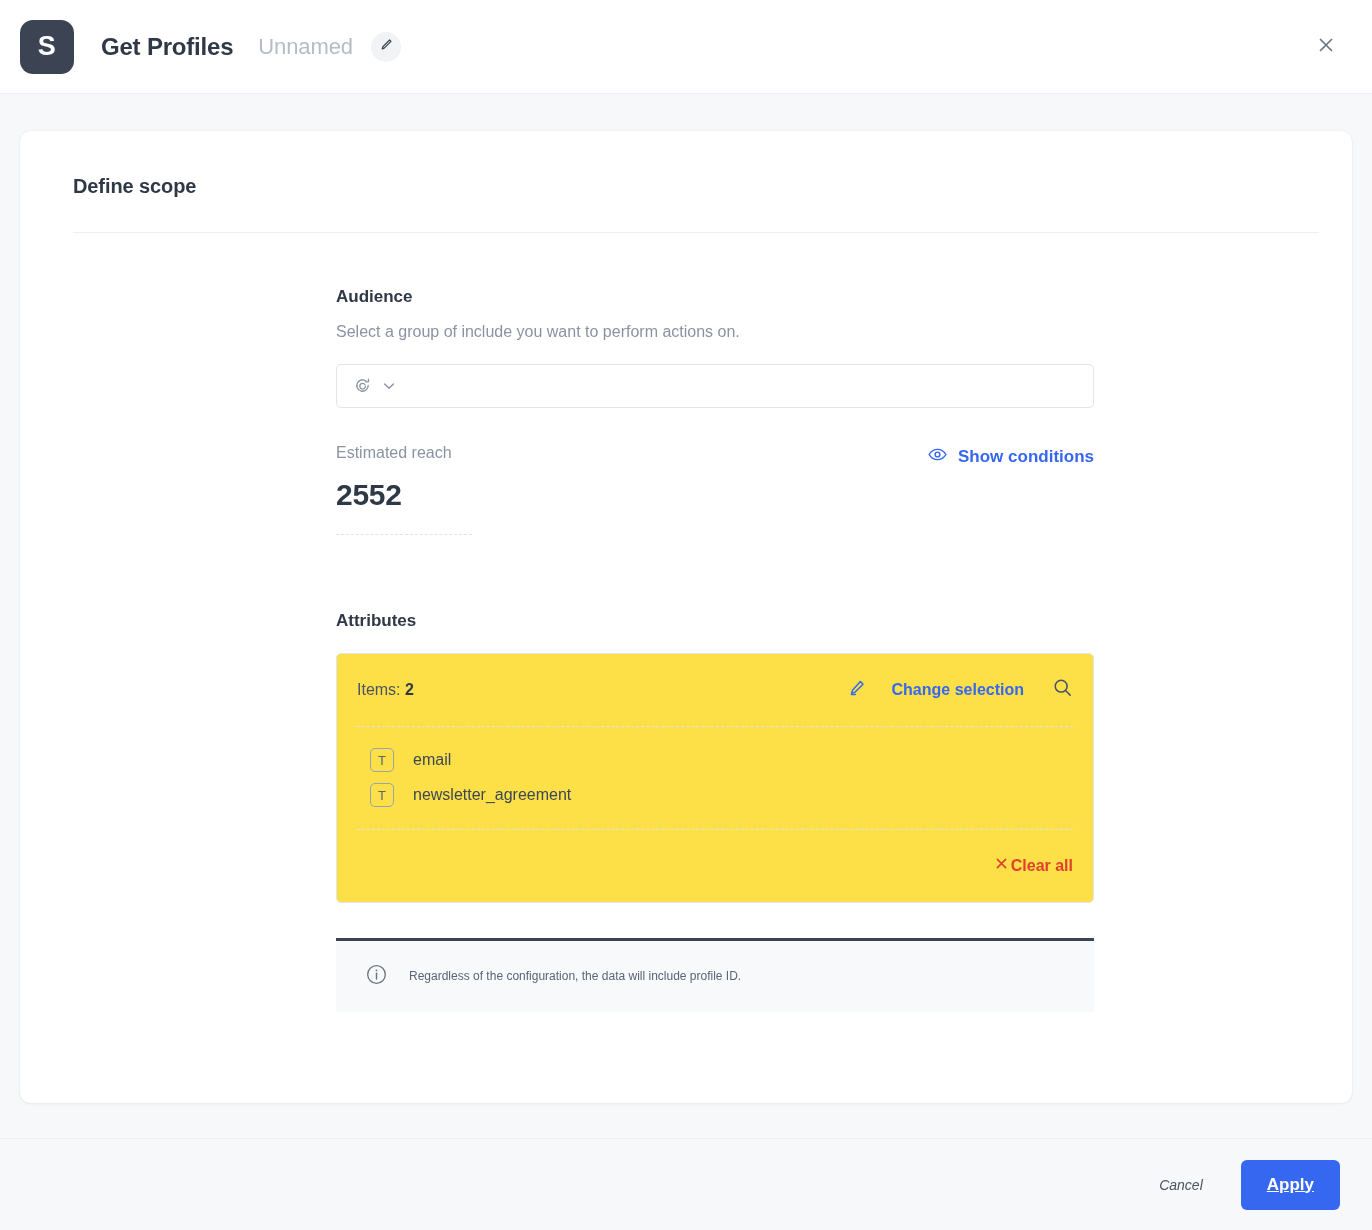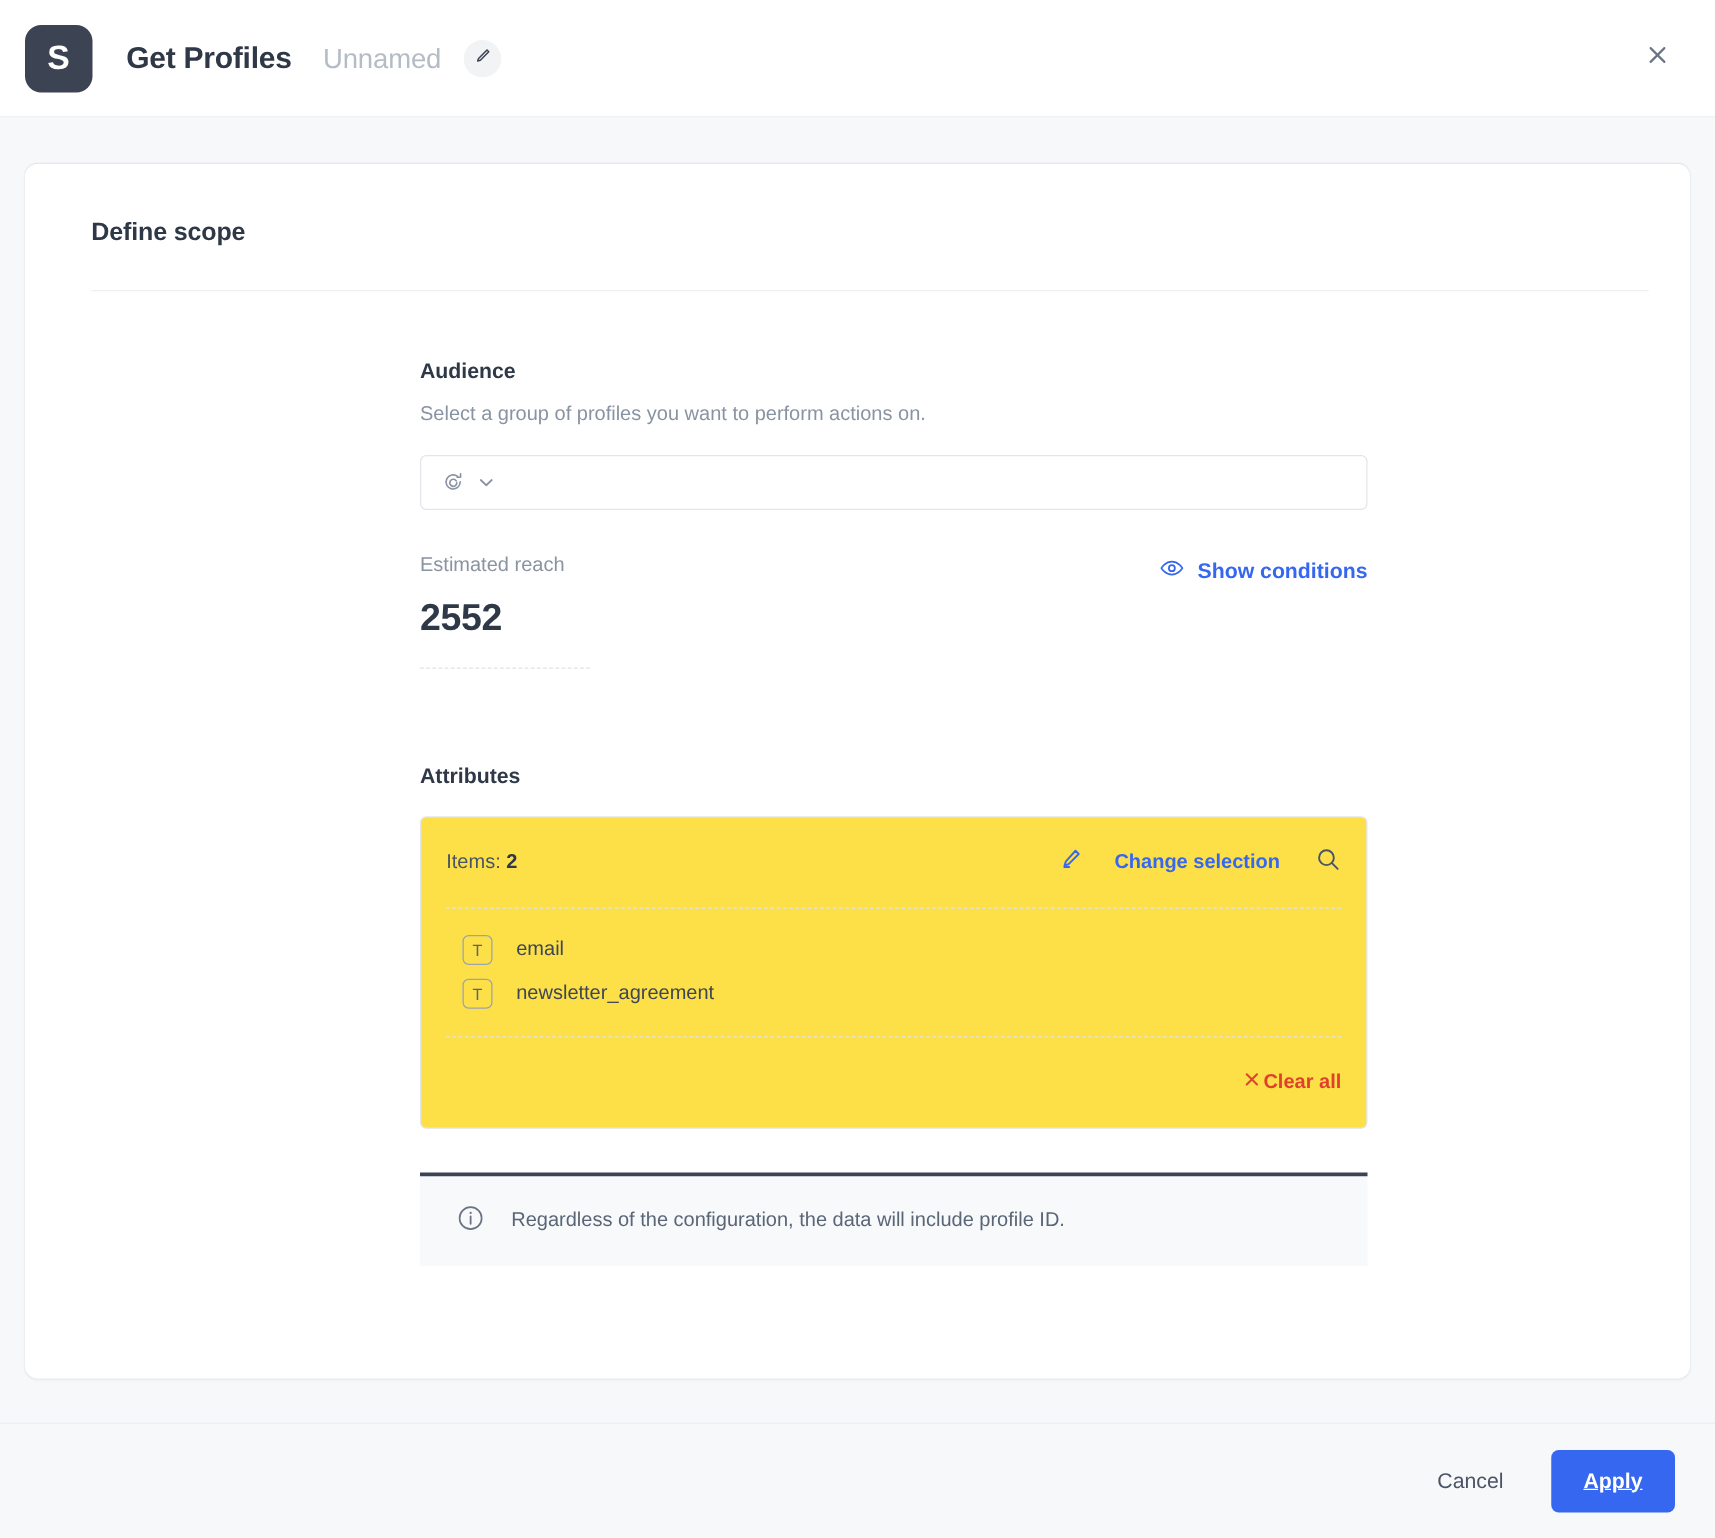--- a/index.html
+++ b/index.html
@@ -260,40 +260,41 @@
   .info-banner {
     margin-top: 35px;
     background: #f7f9fb;
     border-top: 3px solid #3c4454;
     display: flex;
     align-items: center;
     gap: 21px;
     padding: 22px 24px 22px 29px;
   }
   .info-text {
-    font-size: 16px;
+    font-size: 12px;
     color: #5a6576;
   }
 
   
   .footer {
     height: 92px;
     border-top: 1px solid #eceef1;
     display: flex;
     align-items: center;
     justify-content: flex-end;
     padding-right: 32px;
     gap: 30px;
     background: #f7f8fa;
   }
   .btn-text {
-    font-size: 17px;
+    font-size: 14px;
     color: #4a5465;
     cursor: pointer;
     padding: 10px 8px;
+    font-style: italic;
   }
   .btn-primary {
     background: #3667f0;
     color: #ffffff;
     font-size: 17px;
     font-weight: bold;
     border: none;
     border-radius: 6px;
     padding: 15px 26px;
     cursor: pointer;
@@ -331,21 +332,21 @@
 <div class="content-area">
   <div class="card">
 
     <div class="card-title">Define scope</div>
     <div class="card-divider"></div>
 
     <div class="form-col">
 
       <div>
         <div class="section-label">Audience</div>
-        <div class="section-desc">Select a group of profiles you want to perform actions on.</div>
+        <div class="section-desc">Select a group of include you want to perform actions on.</div>
 
         <div class="select">
           <span class="sel-icon">
             <svg width="17" height="17" viewBox="0 0 18 18" fill="none">
               <path d="M15 9a6 6 0 1 1-2.2-4.6" stroke="#8a93a2" stroke-width="1.4" stroke-linecap="round"></path>
               <path d="M11.6 8.1a3 3 0 1 0 .5 1.6" stroke="#8a93a2" stroke-width="1.4" stroke-linecap="round"></path>
               <path d="M15.3 2.2v2.9h-2.9" stroke="#8a93a2" stroke-width="1.4" stroke-linecap="round" stroke-linejoin="round"></path>
             </svg>
           </span>
           <span class="sel-caret">

